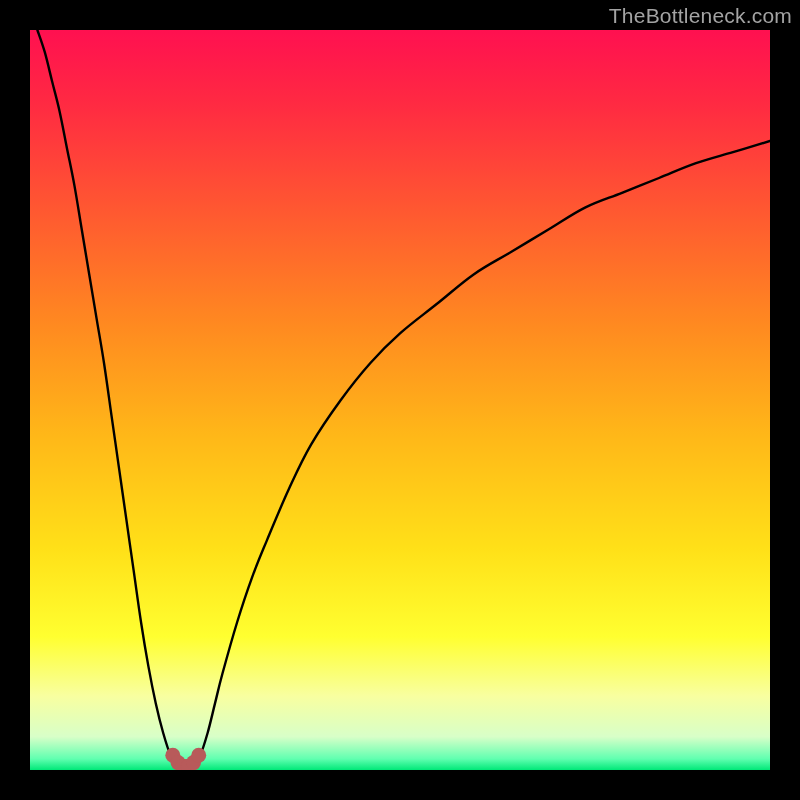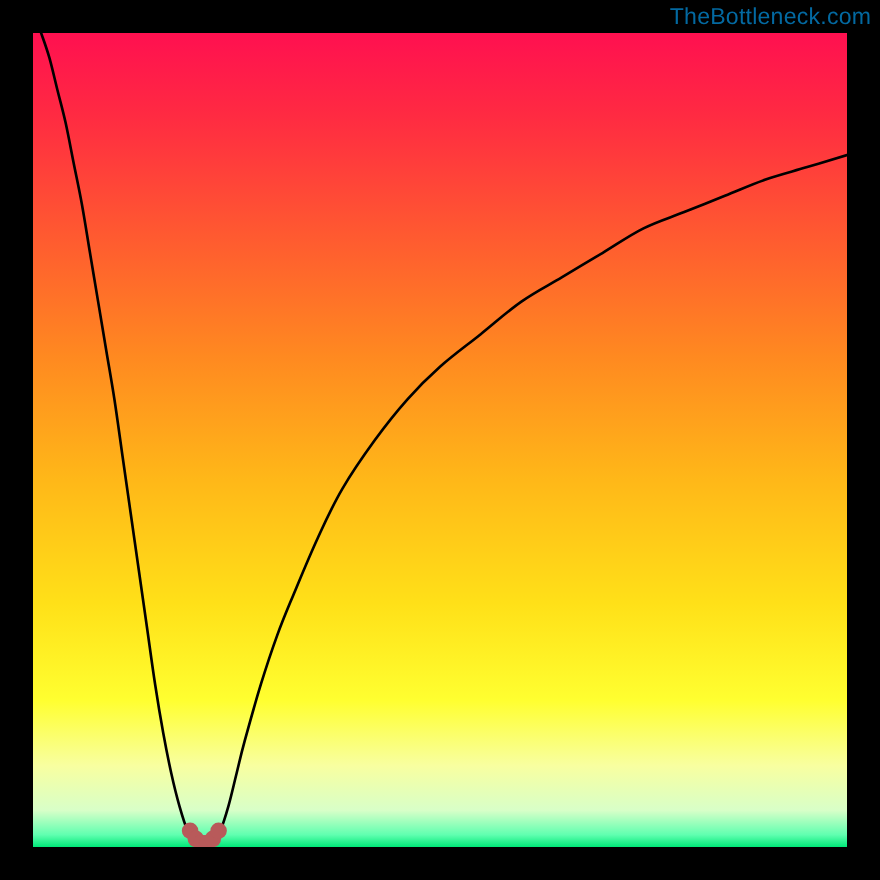--- a/index.html
+++ b/index.html
@@ -27,21 +27,21 @@
   }
   svg {
     display: block;
     width: 740px;
     height: 740px;
   }
   .watermark {
     position: absolute;
     top: 4px;
     right: 8px;
-    color: #0369a1;
+    color: #a3a3a3;
     font-size: 21px;
     font-weight: 400;
     letter-spacing: 0.2px;
     user-select: none;
   }
 </style>
 </head>
 <body>
 
 <div class="frame">

